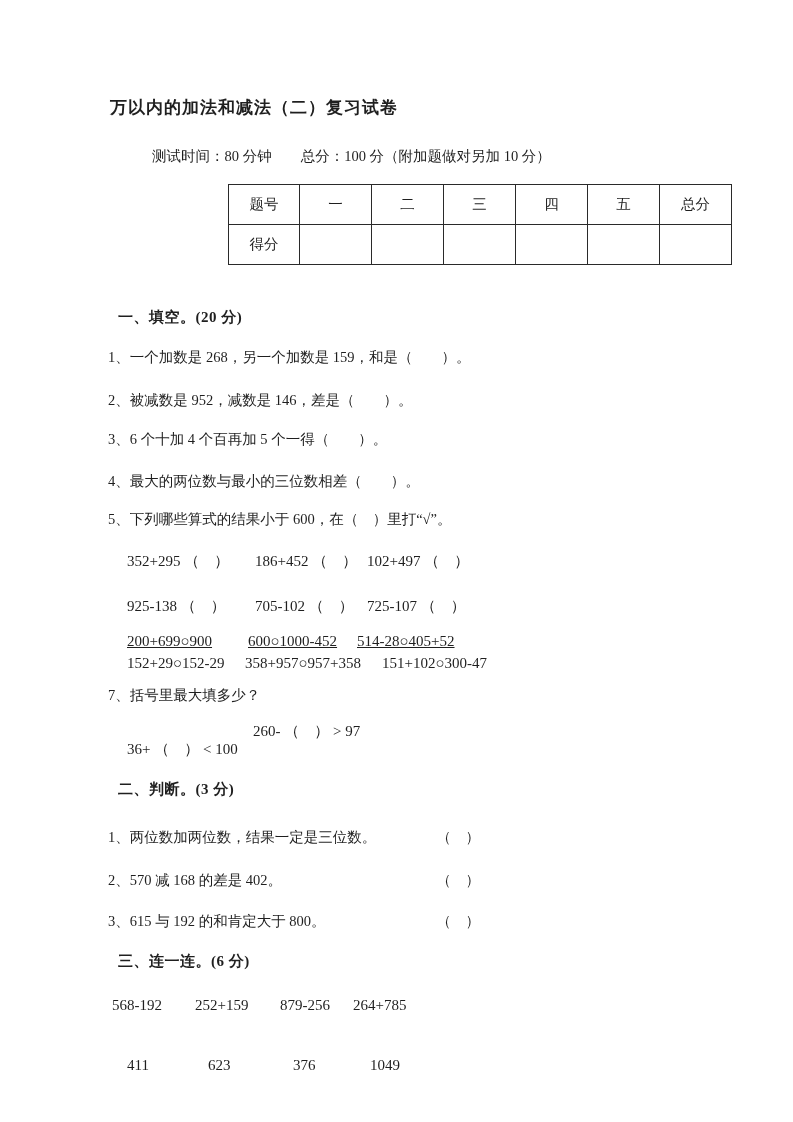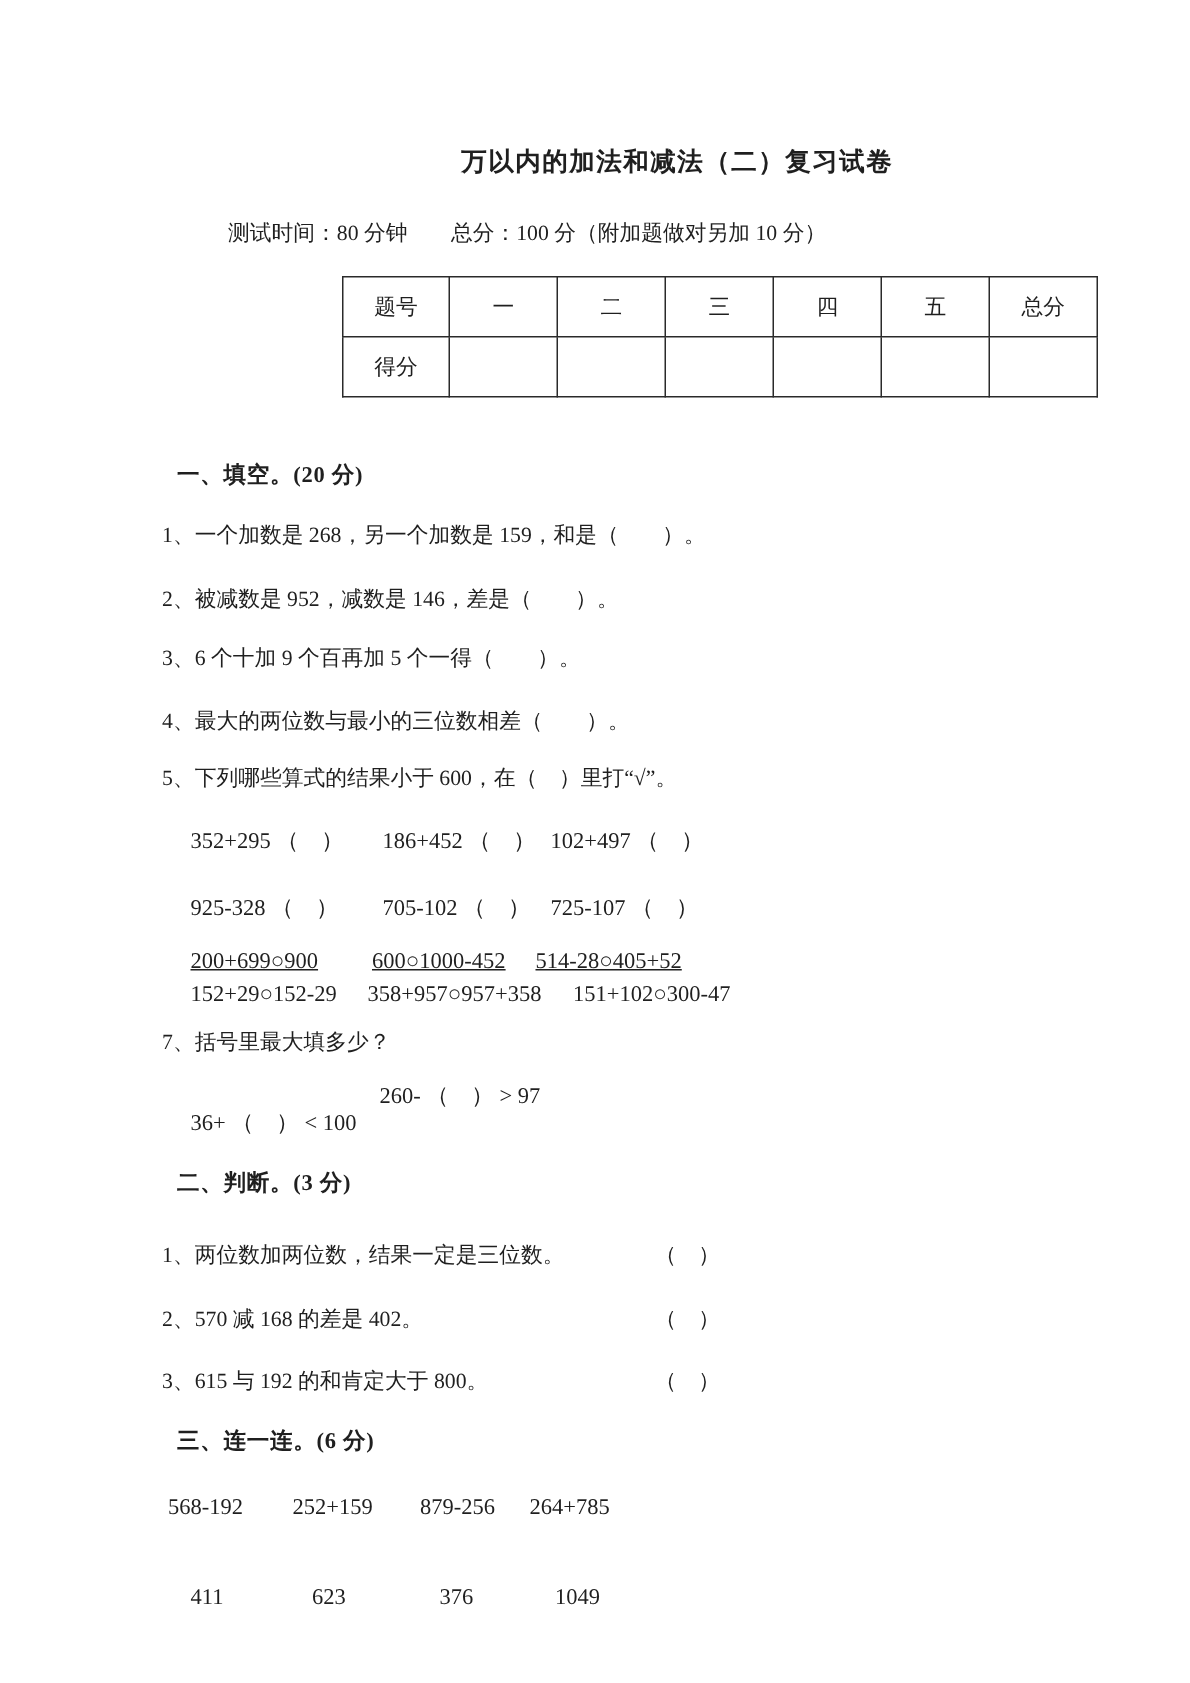--- a/index.html
+++ b/index.html
@@ -9,21 +9,21 @@
     font-family: "Liberation Serif", "DejaVu Serif", serif;
     color: #1f1f1f;
     overflow: hidden;
   }
   .page { position: relative; width: 793px; height: 1122px; background: #fff; }
 
   .title {
     margin-top: 98px;
     width: 793px;
     padding-left: 110px;
-    text-align: center;
+    text-align: left;
     font-size: 17px;
     font-weight: bold;
     letter-spacing: 1px;
     line-height: 20px;
   }
   .meta {
     margin-top: 28px;
     width: 793px;
     padding-left: 152px;
     text-align: left;
@@ -161,31 +161,31 @@
         <td></td>
         <td></td>
       </tr>
     </tbody>
   </table>
 
   <div class="sec-heading h1">一、填空。(20 分)</div>
 
   <div class="q q1">1、一个加数是 268，另一个加数是 159，和是（　　）。</div>
   <div class="q q2">2、被减数是 952，减数是 146，差是（　　）。</div>
-  <div class="q q3">3、6 个十加 9 个百再加 5 个一得（　　）。</div>
+  <div class="q q3">3、6 个十加 4 个百再加 5 个一得（　　）。</div>
   <div class="q q4">4、最大的两位数与最小的三位数相差（　　）。</div>
   <div class="q q5">5、下列哪些算式的结果小于 600，在（　）里打“√”。</div>
 
   <div class="row r-q5a">
     <span>352+295 （　）</span>
     <span>186+452 （　）</span>
     <span>102+497 （　）</span>
   </div>
   <div class="row r-q5b">
-    <span>925-328 （　）</span>
+    <span>925-138 （　）</span>
     <span>705-102 （　）</span>
     <span>725-107 （　）</span>
   </div>
 
 
   <div class="row r-q6a">
     <span>200+699○900</span>
     <span>600○1000-452</span>
     <span>514-28○405+52</span>
   </div>

